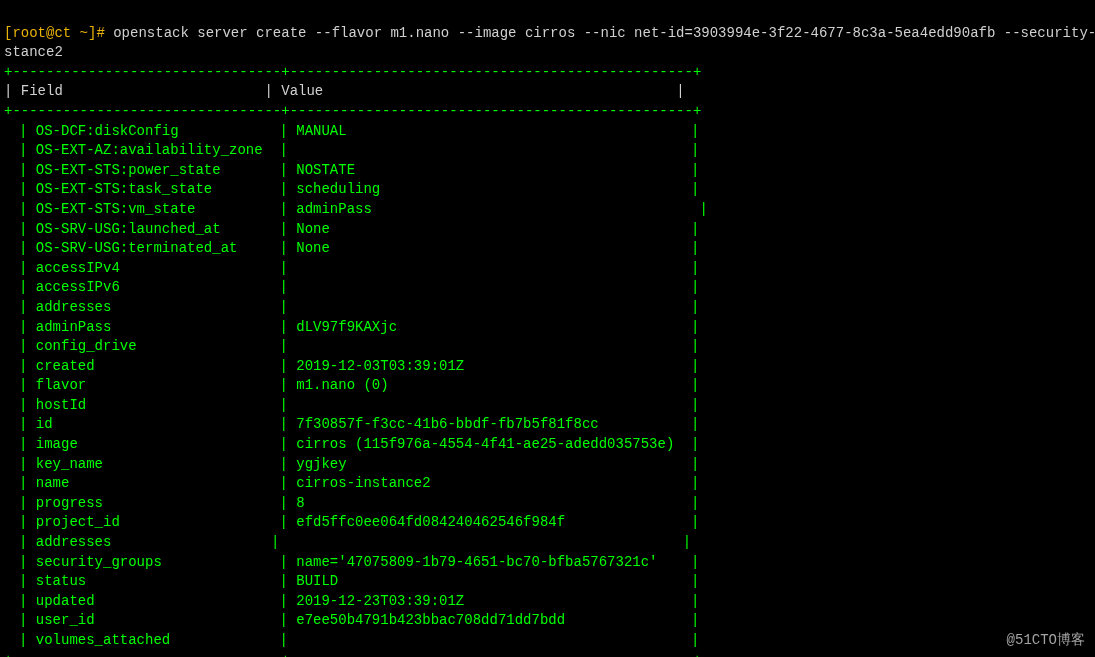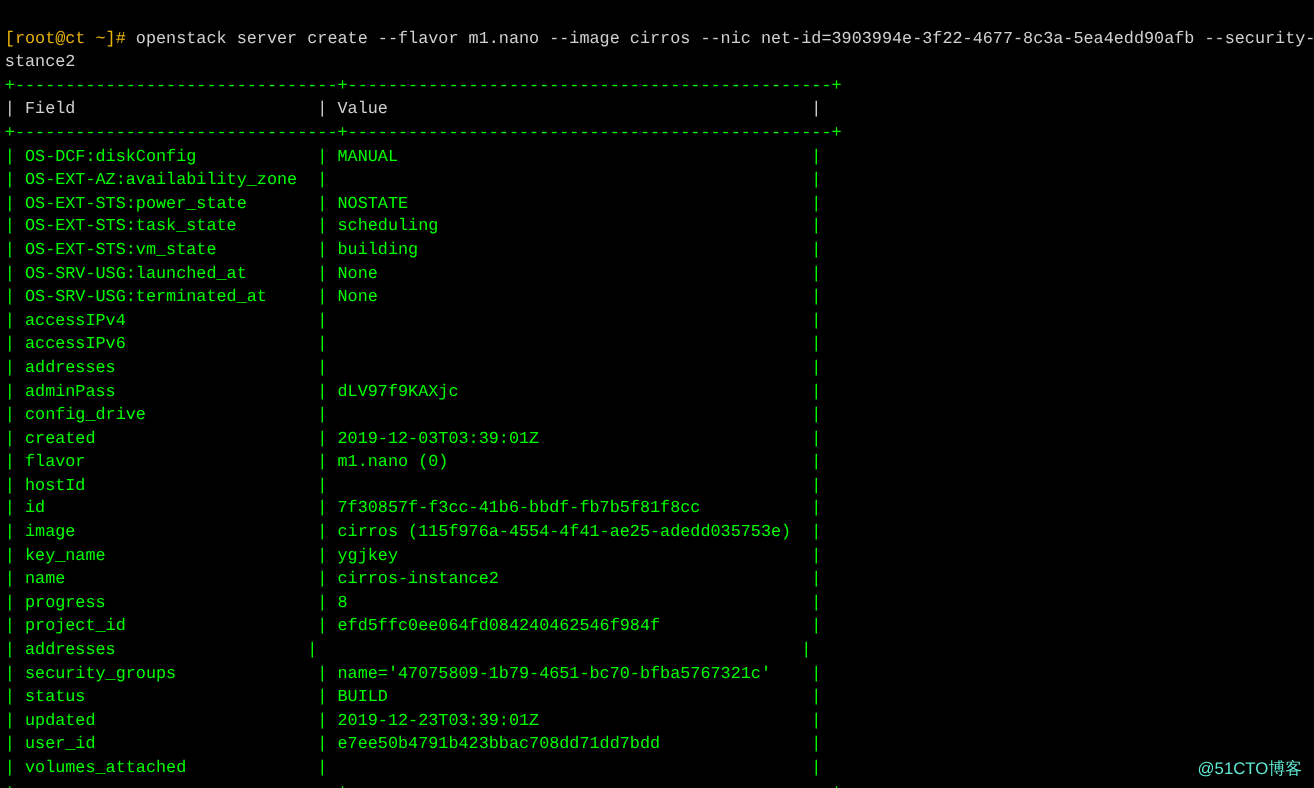--- a/index.html
+++ b/index.html
@@ -26,48 +26,49 @@
       color: #d0d0d0;
     }
     .light {
       color: #eab308;
     }
     .table-border {
       color: #00ff00;
     }
     .table-row {
       color: #00ff00;
+      margin-left: 15px;
     }
     .white-row {
       color: #d0d0d0;
     }
     .watermark {
       position: absolute;
       bottom: 6px;
       right: 10px;
-      color: #5eead4;
-      font-family: Liberation Sans, sans-serif;
+      color: #a3a3a3;
+      font-family: Liberation Mono, monospace;
       font-size: 14px;
       font-weight: 500;
     }
   </style>
 </head>
 <body>
 
 <div class="terminal">
 <span><span class="light">[root@ct ~]# </span><span class="command-part">openstack server create --flavor m1.nano --image cirros --nic net-id=3903994e-3f22-4677-8c3a-5ea4edd90afb --security-group d</span></span>
 <span class="command-part">stance2</span>
 <span class="table-border">+--------------------------------+------------------------------------------------+</span>
 <span class="white-row">| <span>Field</span>                        | <span>Value</span>                                          |</span>
 <span class="table-border">+--------------------------------+------------------------------------------------+</span>
 <div id="table-body"><span class="table-row">| OS-DCF:diskConfig            | MANUAL                                         |</span>
 <span class="table-row">| OS-EXT-AZ:availability_zone  |                                                |</span>
 <span class="table-row">| OS-EXT-STS:power_state       | NOSTATE                                        |</span>
 <span class="table-row">| OS-EXT-STS:task_state        | scheduling                                     |</span>
-<span class="table-row">| OS-EXT-STS:vm_state          | building                                       |</span>
+<span class="table-row">| OS-EXT-STS:vm_state          | adminPass                                       |</span>
 <span class="table-row">| OS-SRV-USG:launched_at       | None                                           |</span>
 <span class="table-row">| OS-SRV-USG:terminated_at     | None                                           |</span>
 <span class="table-row">| accessIPv4                   |                                                |</span>
 <span class="table-row">| accessIPv6                   |                                                |</span>
 <span class="table-row">| addresses                    |                                                |</span>
 <span class="table-row">| adminPass                    | dLV97f9KAXjc                                   |</span>
 <span class="table-row">| config_drive                 |                                                |</span>
 <span class="table-row">| created                      | 2019-12-03T03:39:01Z                           |</span>
 <span class="table-row">| flavor                       | m1.nano (0)                                    |</span>
 <span class="table-row">| hostId                       |                                                |</span>

